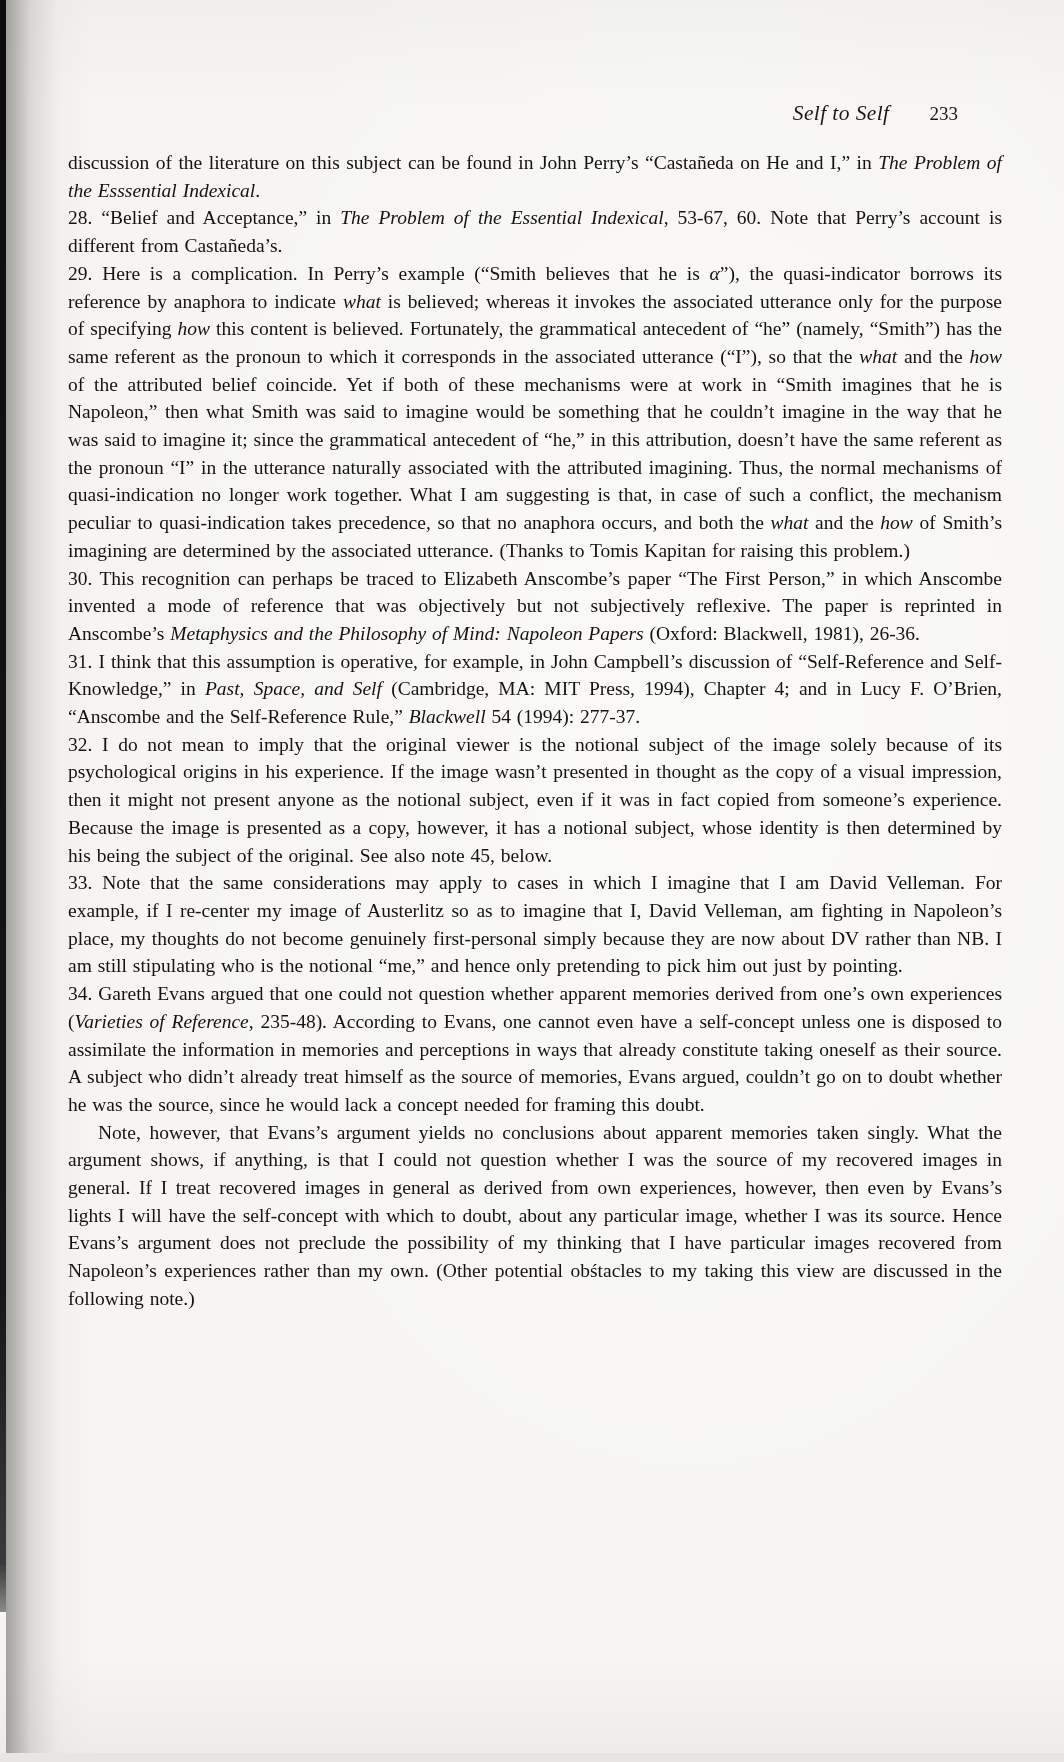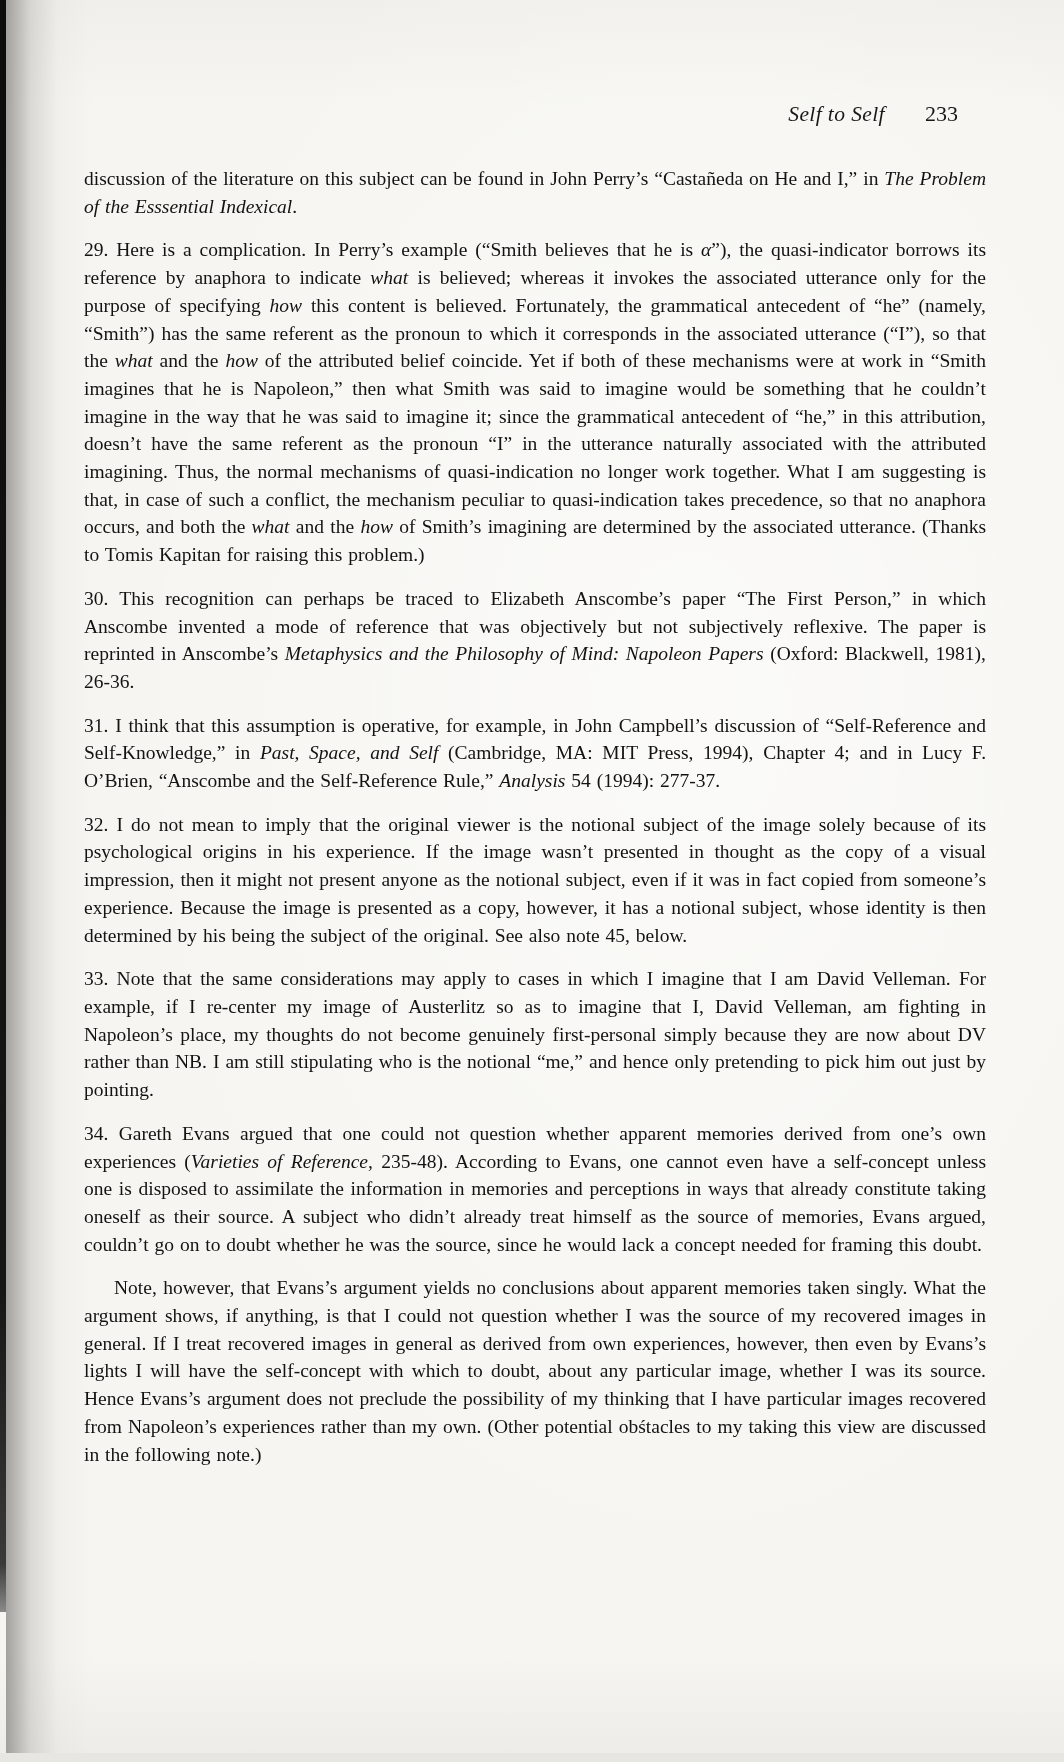--- a/index.html
+++ b/index.html
@@ -34,49 +34,50 @@
   }
   .running-header {
     position:absolute; top:101px; right:106px;
     color:#191817;
     white-space:nowrap;
   }
   .running-title {
     font-style:italic; font-size:21.5px; letter-spacing:0.4px;
   }
   .page-number {
-    font-size:22px; margin-left:40px;
+    font-size:19px; margin-left:40px;
   }
   .notes {
     position:absolute; left:68px; top:149px; width:934px;
     font-size:19.5px; line-height:27.7px;
     text-align:justify;
     color:#141312;
     word-spacing:1px;
   }
-  .notes p { margin:16px; padding:0; }
+  .notes p { margin:0; padding:0; }
   .notes p.indent { text-indent:30px; }
   .notes i { font-style:italic; }
 </style>
 </head>
 <body>
 
 <div class="page">
   <div class="paper-tone"></div>
   <div class="left-shadow"></div>
   <div class="edge-strip"></div>
   <div class="bottom-edge"></div>
 
   <div class="running-header">
     <span class="running-title">Self to Self</span><span class="page-number">233</span>
   </div>
 
   <div class="notes">
       <p><span>discussion of the literature on this subject can be found in John Perry’s “Castañeda on He and I,” in </span><i>The Problem of the Esssential Indexical</i><span>.</span></p>
+      <p><span>28. “Belief and Acceptance,” in </span><i>The Problem of the Essential Indexical</i><span>, 53-67, 60. Note that Perry’s account is different from Castañeda’s.</span></p>
       <p><span>29. Here is a complication. In Perry’s example (“Smith believes that he is </span><i>α</i><span>”), the quasi-indicator borrows its reference by anaphora to indicate </span><i>what</i><span> is believed; whereas it invokes the associated utterance only for the purpose of specifying </span><i>how</i><span> this content is believed. Fortunately, the grammatical antecedent of “he” (namely, “Smith”) has the same referent as the pronoun to which it corresponds in the associated utterance (“I”), so that the </span><i>what</i><span> and the </span><i>how</i><span> of the attributed belief coincide. Yet if both of these mechanisms were at work in “Smith imagines that he is Napoleon,” then what Smith was said to imagine would be something that he couldn’t imagine in the way that he was said to imagine it; since the grammatical antecedent of “he,” in this attribution, doesn’t have the same referent as the pronoun “I” in the utterance naturally associated with the attributed imagining. Thus, the normal mechanisms of quasi-indication no longer work together. What I am suggesting is that, in case of such a conflict, the mechanism peculiar to quasi-indication takes precedence, so that no anaphora occurs, and both the </span><i>what</i><span> and the </span><i>how</i><span> of Smith’s imagining are determined by the associated utterance. (Thanks to Tomis Kapitan for raising this problem.)</span></p>
       <p><span>30. This recognition can perhaps be traced to Elizabeth Anscombe’s paper “The First Person,” in which Anscombe invented a mode of reference that was objectively but not subjectively reflexive. The paper is reprinted in Anscombe’s </span><i>Metaphysics and the Philosophy of Mind: Napoleon Papers</i><span> (Oxford: Blackwell, 1981), 26-36.</span></p>
-      <p><span>31. I think that this assumption is operative, for example, in John Campbell’s discussion of “Self-Reference and Self-Knowledge,” in </span><i>Past, Space, and Self</i><span> (Cambridge, MA: MIT Press, 1994), Chapter 4; and in Lucy F. O’Brien, “Anscombe and the Self-Reference Rule,” </span><i>Analysis</i><span> 54 (1994): 277-37.</span></p>
+      <p><span>31. I think that this assumption is operative, for example, in John Campbell’s discussion of “Self-Reference and Self-Knowledge,” in </span><i>Past, Space, and Self</i><span> (Cambridge, MA: MIT Press, 1994), Chapter 4; and in Lucy F. O’Brien, “Anscombe and the Self-Reference Rule,” </span><i>Blackwell</i><span> 54 (1994): 277-37.</span></p>
       <p><span>32. I do not mean to imply that the original viewer is the notional subject of the image solely because of its psychological origins in his experience. If the image wasn’t presented in thought as the copy of a visual impression, then it might not present anyone as the notional subject, even if it was in fact copied from someone’s experience. Because the image is presented as a copy, however, it has a notional subject, whose identity is then determined by his being the subject of the original. See also note 45, below.</span></p>
       <p><span>33. Note that the same considerations may apply to cases in which I imagine that I am David Velleman. For example, if I re-center my image of Austerlitz so as to imagine that I, David Velleman, am fighting in Napoleon’s place, my thoughts do not become genuinely first-personal simply because they are now about DV rather than NB. I am still stipulating who is the notional “me,” and hence only pretending to pick him out just by pointing.</span></p>
       <p><span>34. Gareth Evans argued that one could not question whether apparent memories derived from one’s own experiences (</span><i>Varieties of Reference</i><span>, 235-48). According to Evans, one cannot even have a self-concept unless one is disposed to assimilate the information in memories and perceptions in ways that already constitute taking oneself as their source. A subject who didn’t already treat himself as the source of memories, Evans argued, couldn’t go on to doubt whether he was the source, since he would lack a concept needed for framing this doubt.</span></p>
       <p class="indent"><span>Note, however, that Evans’s argument yields no conclusions about apparent memories taken singly. What the argument shows, if anything, is that I could not question whether I was the source of my recovered images in general. If I treat recovered images in general as derived from own experiences, however, then even by Evans’s lights I will have the self-concept with which to doubt, about any particular image, whether I was its source. Hence Evans’s argument does not preclude the possibility of my thinking that I have particular images recovered from Napoleon’s experiences rather than my own. (Other potential obśtacles to my taking this view are discussed in the following note.)</span></p>
     </div>
 </div>
 
 </body></html>

